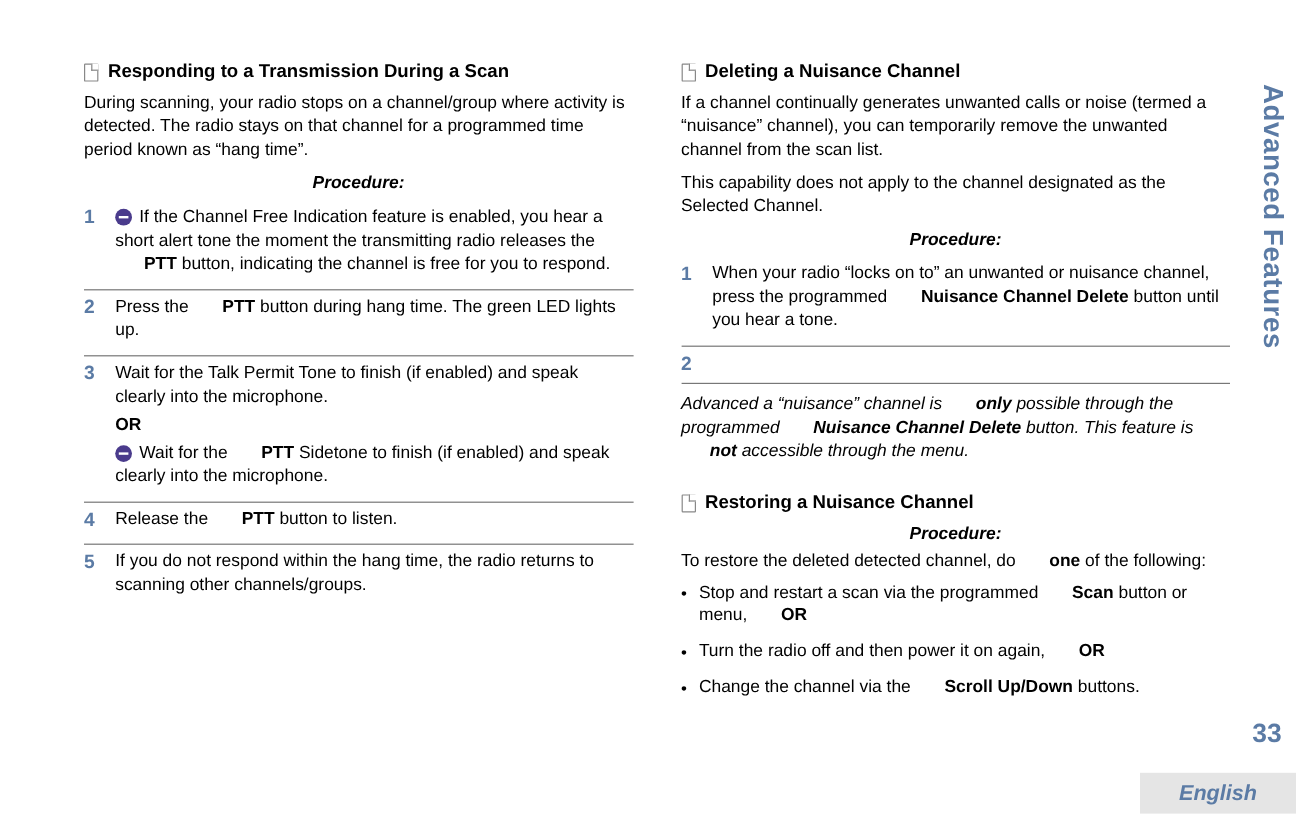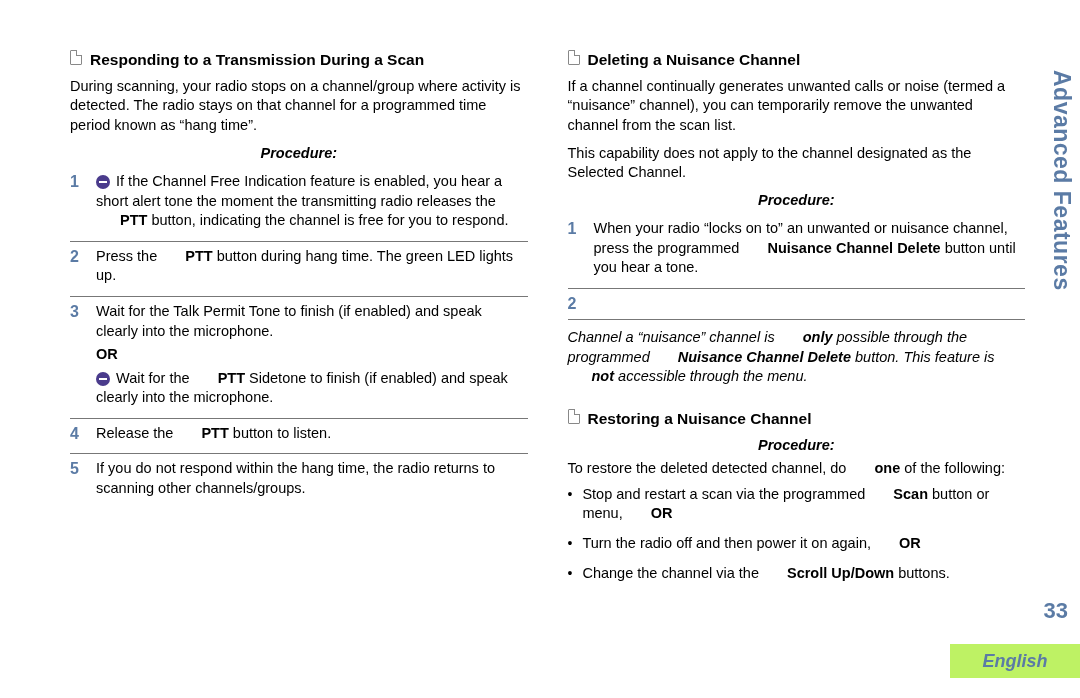--- a/index.html
+++ b/index.html
@@ -20,20 +20,21 @@
   }
   .col {
     flex: 1;
     min-width: 0;
   }
   .section-heading {
     font-weight: bold;
     font-size: 15.5px;
     margin-bottom: 6px;
     display: flex;
+    align-items: center;
     gap: 8px;
   }
   .doc-icon {
     display: inline-block;
     width: 12px;
     height: 15px;
     border: 1px solid #888;
     border-radius: 1px;
     position: relative;
     flex-shrink: 0;
@@ -122,21 +123,21 @@
     font-size: 22px;
     font-weight: bold;
     color: #5b7ba5;
   }
   .lang-tab {
     position: absolute;
     right: 0;
     bottom: 20px;
     width: 130px;
     height: 34px;
-    background: #bef264;
+    background: #e5e5e5;
     display: flex;
     align-items: center;
     justify-content: center;
     font-size: 18px;
     font-weight: bold;
     font-style: italic;
     color: #5b7ba5;
   }
   .or-label { font-weight: bold; margin: 4px 0; }
   .col-right { padding-right: 15px; }
@@ -205,21 +206,21 @@
       <div class="step-body">
         <p><span>When your radio “locks on to” an unwanted or nuisance channel, press the programmed </span><span class="bold">Nuisance Channel Delete</span><span> button until you hear a tone.</span></p>
       </div>
     </div>
 
     <div class="step">
       <div class="step-num">2</div>
     </div>
 
     <p class="italic-note">
-      <span>Channel a “nuisance” channel is </span><span class="bold">only</span><span> possible through the programmed </span><span class="bold">Nuisance Channel Delete</span><span> button. This feature is </span><span class="bold">not</span><span> accessible through the menu.</span>
+      <span>Advanced a “nuisance” channel is </span><span class="bold">only</span><span> possible through the programmed </span><span class="bold">Nuisance Channel Delete</span><span> button. This feature is </span><span class="bold">not</span><span> accessible through the menu.</span>
     </p>
 
     <div class="section-heading" style="margin-top:22px;">
       <span class="doc-icon"></span>
       <span>Restoring a Nuisance Channel</span>
     </div>
     <p class="proc-label" style="margin-top:2px;">Procedure:</p>
     <p>
       <span>To restore the deleted detected channel, do </span><span class="bold">one</span><span> of the following:</span>
     </p>

